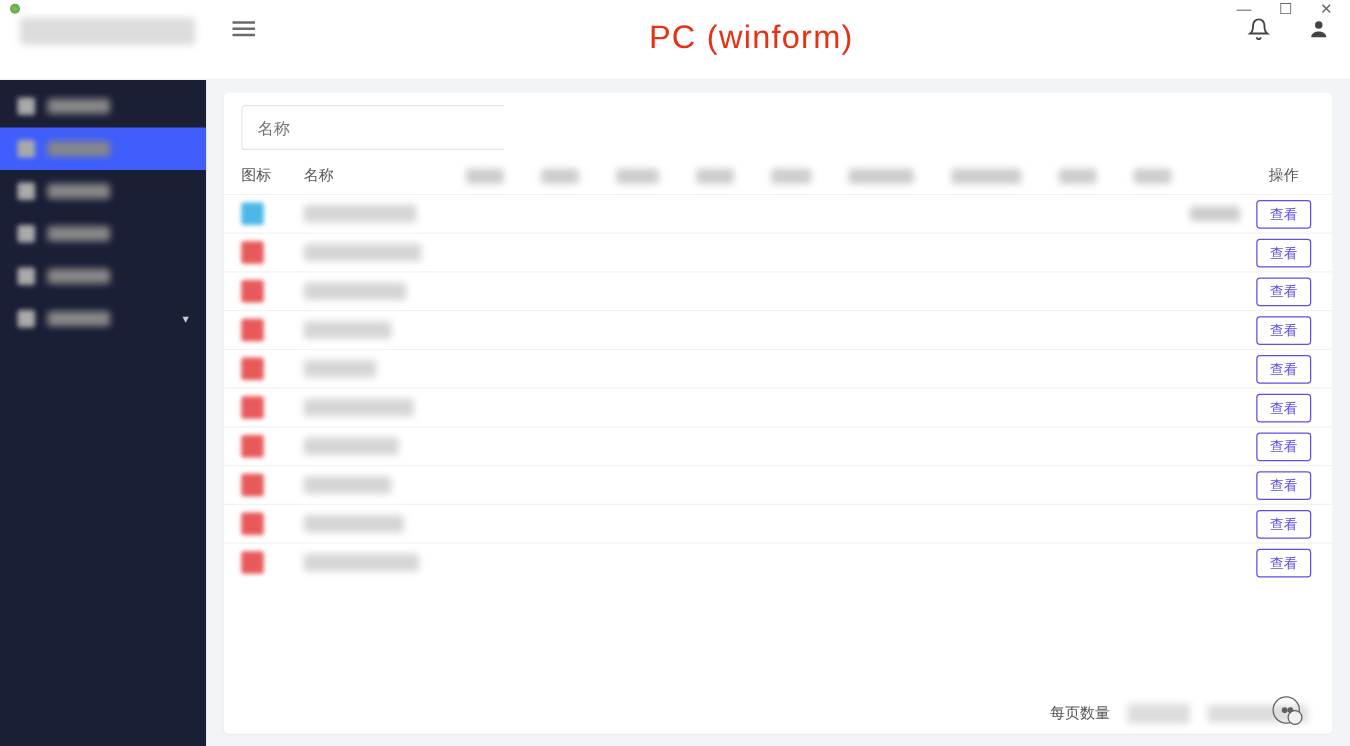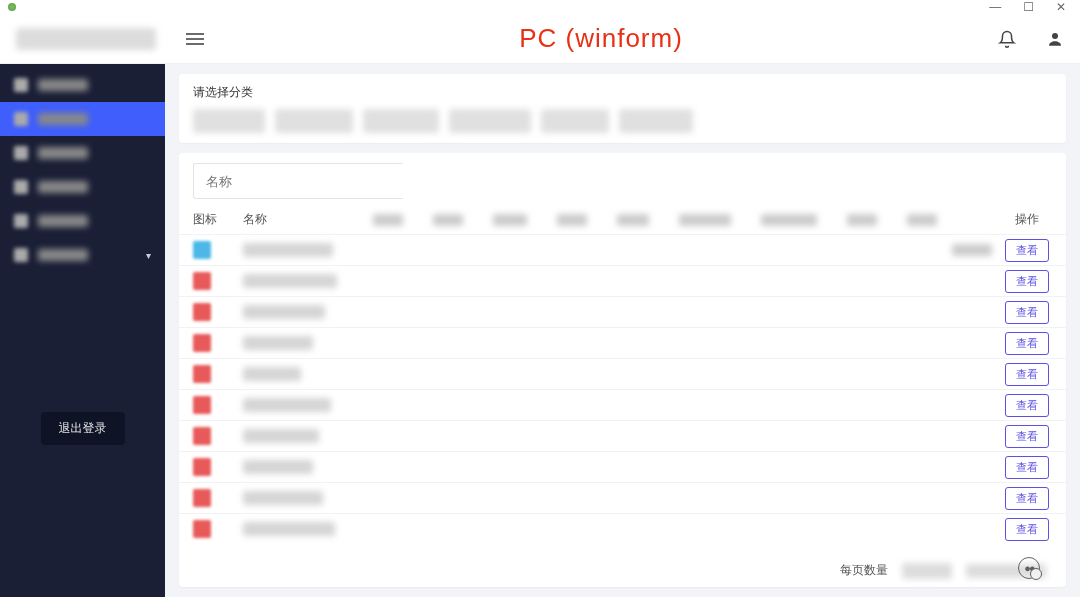--- a/index.html
+++ b/index.html
@@ -1,21 +1,21 @@
 <!DOCTYPE html>
 <html><head>
   <meta charset="utf-8">
   <style>
     * { margin: 0; padding: 0; box-sizing: border-box; font-family: "Microsoft YaHei", -apple-system, sans-serif; }
     html, body { width: 1080px; height: 597px; overflow: hidden; background: #fff; }
     .titlebar { height: 14px; background: #fff; display: flex; align-items: center; padding: 0 4px; }
     .tb-dot { width: 8px; height: 8px; border-radius: 50%; background: radial-gradient(circle, #7fbf5f, #5a9c40); margin-left: 4px; }
     .tb-ctrls { margin-left: auto; display: flex; gap: 22px; padding-right: 10px; color: #666; font-size: 12px; }
     .tb-ctrls span { filter: blur(0.3px); }
-    .header { height: 50px; display: flex; align-items: center; border-bottom: 1px solid #f0f0f0; padding: 0 16px; }
+    .header { height: 50px; display: flex; align-items: flex-start; border-bottom: 1px solid #f0f0f0; padding: 0 16px; }
     .brand { width: 140px; height: 22px; background: #dcdcdc; filter: blur(3px); border-radius: 3px; }
     .hamburger { margin-left: 30px; cursor: pointer; }
     .hamburger div { width: 18px; height: 2px; background: #6b6b6b; margin: 3px 0; }
     .title-center { flex: 1; text-align: center; font-size: 26px; color: #e83015; font-weight: 400; letter-spacing: 1px; }
     .hicons { display: flex; gap: 30px; align-items: center; color: #444; }
     .hicons svg { width: 18px; height: 18px; }
     .shell { display: flex; height: calc(100% - 64px); }
     .sidebar { width: 165px; background: #1a1f36; color: #c8cbd6; display: flex; flex-direction: column; padding-top: 4px; }
     .navitem { height: 34px; display: flex; align-items: center; padding: 0 14px; gap: 10px; cursor: pointer; font-size: 13px; }
     .navitem.active { background: #3f5efb; color: #fff; }
@@ -104,35 +104,23 @@
         <div class="navitem">
           <div class="nav-ico"></div>
           <div class="nav-lbl"></div>
         </div>
         <div class="navitem">
           <div class="nav-ico"></div>
           <div class="nav-lbl"></div>
           <span style="margin-left: auto; font-size: 10px;">▾</span>
         </div>
       </div>
-    <div class="logout">退出登录</div>
   </div>
 
   <div class="main">
-    <div class="card">
-      <div class="cat-label">请选择分类</div>
-      <div class="chips" id="chips-slot">
-          <div class="chip" style="width: 72px;"></div>
-          <div class="chip" style="width: 78px;"></div>
-          <div class="chip" style="width: 76px;"></div>
-          <div class="chip" style="width: 82px;"></div>
-          <div class="chip" style="width: 68px;"></div>
-          <div class="chip" style="width: 74px;"></div>
-        </div>
-    </div>
 
     <div class="card listcard">
       <div class="searchrow">
         <input class="searchinput" placeholder="名称" style="">
       </div>
       <div class="thead">
         <div class="col-icon">图标</div>
         <div class="col-name">名称</div>
         <div class="col-mid" id="thmid-slot">
             <div class="mid-blur" style="width: 30px;"></div>

